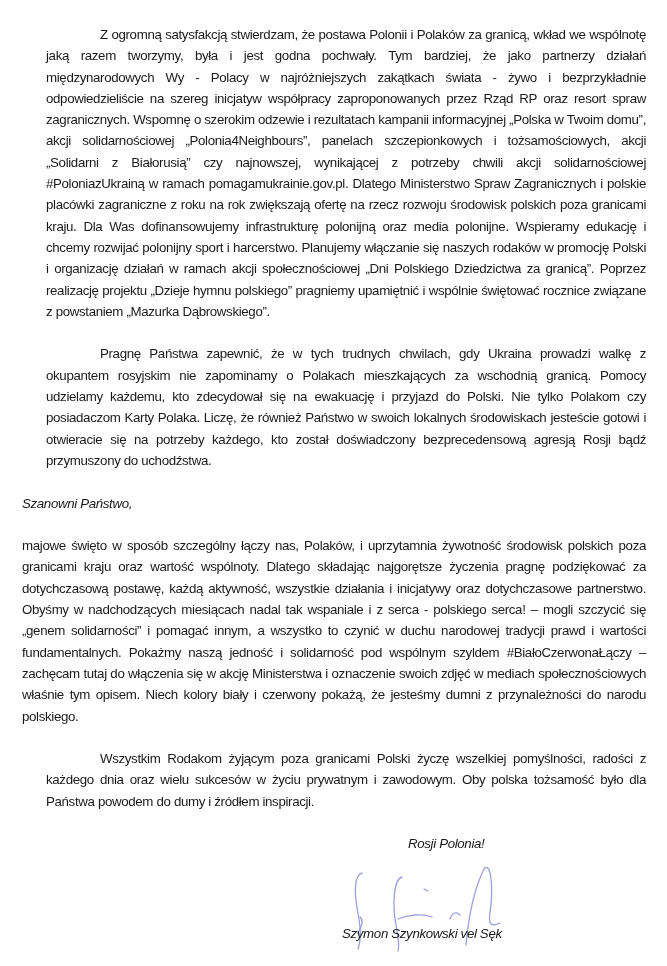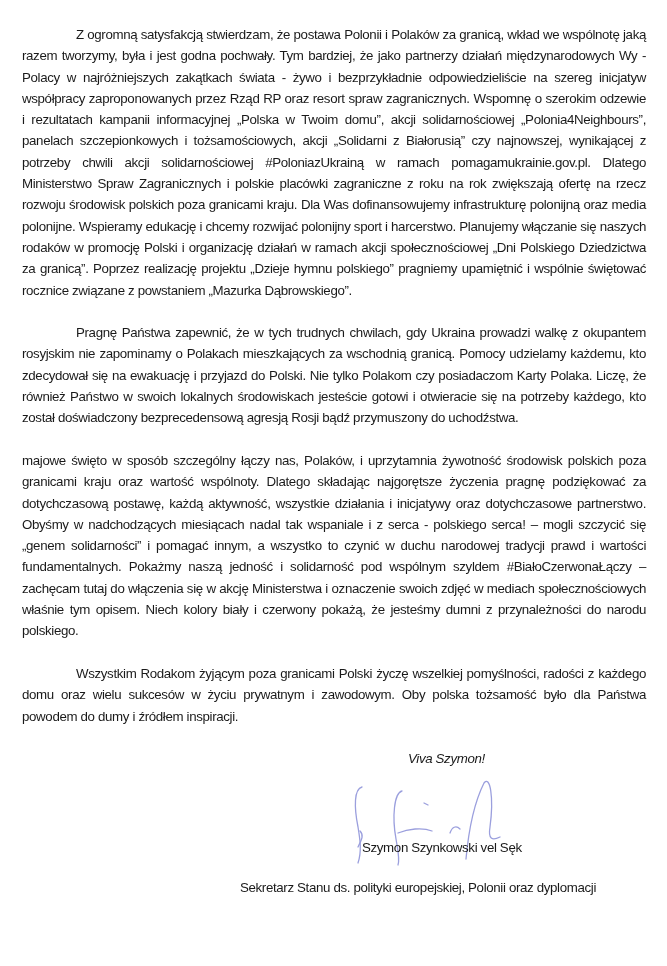--- a/index.html
+++ b/index.html
@@ -6,38 +6,39 @@
   body { width: 667px; height: 966px; overflow: hidden; position: relative; }
   .page {
     position: absolute; left: 22px; top: 24px; width: 624px;
     font-family: "Liberation Sans", sans-serif;
     font-size: 13.3px;
     line-height: 21.3px;
     color: #1a1a1a;
     letter-spacing: -0.35px;
   }
   .para { margin: 0 0 21.3px 0; text-align: justify; }
-  .para.indent { text-indent: 54px; }
+  .para.indent { text-indent: 54px; margin-left: 24px; }
   .greeting { font-style: italic; margin: 0 0 21.3px 0; }
   .closing { font-style: italic; margin: 0; padding-left: 386px; }
   .signature-block { position: relative; height: 120px; }
   .signature-svg { position: absolute; left: 318px; top: 8px; }
-  .signer-name { position: absolute; left: 340px; top: 68px; }
+  .signer-name { position: absolute; left: 320px; top: 68px; font-style: italic; }
   .signer-title { position: absolute; left: 186px; top: 108px; width: 420px; text-align: center; }
   .signer-title span { display: block; }
 </style>
 </head>
 <body>
 
 <div class="page">
   <p class="para indent">Z ogromną satysfakcją stwierdzam, że postawa Polonii i Polaków za granicą, wkład we wspólnotę jaką razem tworzymy, była i jest godna pochwały. Tym bardziej, że jako partnerzy działań międzynarodowych Wy - Polacy w najróżniejszych zakątkach świata - żywo i bezprzykładnie odpowiedzieliście na szereg inicjatyw współpracy zaproponowanych przez Rząd RP oraz resort spraw zagranicznych. Wspomnę o szerokim odzewie i rezultatach kampanii informacyjnej „Polska w Twoim domu”, akcji solidarnościowej „Polonia4Neighbours”, panelach szczepionkowych i tożsamościowych, akcji „Solidarni z Białorusią” czy najnowszej, wynikającej z potrzeby chwili akcji solidarnościowej #PoloniazUkrainą w ramach pomagamukrainie.gov.pl. Dlatego Ministerstwo Spraw Zagranicznych i polskie placówki zagraniczne z roku na rok zwiększają ofertę na rzecz rozwoju środowisk polskich poza granicami kraju. Dla Was dofinansowujemy infrastrukturę polonijną oraz media polonijne. Wspieramy edukację i chcemy rozwijać polonijny sport i harcerstwo. Planujemy włączanie się naszych rodaków w promocję Polski i organizację działań w ramach akcji społecznościowej „Dni Polskiego Dziedzictwa za granicą”. Poprzez realizację projektu „Dzieje hymnu polskiego” pragniemy upamiętnić i wspólnie świętować rocznice związane z powstaniem „Mazurka Dąbrowskiego”.</p>
   <p class="para indent">Pragnę Państwa zapewnić, że w tych trudnych chwilach, gdy Ukraina prowadzi walkę z okupantem rosyjskim nie zapominamy o Polakach mieszkających za wschodnią granicą. Pomocy udzielamy każdemu, kto zdecydował się na ewakuację i przyjazd do Polski. Nie tylko Polakom czy posiadaczom Karty Polaka. Liczę, że również Państwo w swoich lokalnych środowiskach jesteście gotowi i otwieracie się na potrzeby każdego, kto został doświadczony bezprecedensową agresją Rosji bądź przymuszony do uchodźstwa.</p>
+  <p class="greeting">Szanowni Państwo,</p>
   <p class="para">majowe święto w sposób szczególny łączy nas, Polaków, i uprzytamnia żywotność środowisk polskich poza granicami kraju oraz wartość wspólnoty. Dlatego składając najgorętsze życzenia pragnę podziękować za dotychczasową postawę, każdą aktywność, wszystkie działania i inicjatywy oraz dotychczasowe partnerstwo. Obyśmy w nadchodzących miesiącach nadal tak wspaniale i z serca - polskiego serca! – mogli szczycić się „genem solidarności” i pomagać innym, a wszystko to czynić w duchu narodowej tradycji prawd i wartości fundamentalnych. Pokażmy naszą jedność i solidarność pod wspólnym szyldem #BiałoCzerwonaŁączy – zachęcam tutaj do włączenia się w akcję Ministerstwa i oznaczenie swoich zdjęć w mediach społecznościowych właśnie tym opisem. Niech kolory biały i czerwony pokażą, że jesteśmy dumni z przynależności do narodu polskiego.</p>
-  <p class="para indent">Wszystkim Rodakom żyjącym poza granicami Polski życzę wszelkiej pomyślności, radości z każdego domu oraz wielu sukcesów w życiu prywatnym i zawodowym. Oby polska tożsamość było dla Państwa powodem do dumy i źródłem inspiracji.</p>
-  <p class="closing">Viva Szymon!</p>
+  <p class="para indent">Wszystkim Rodakom żyjącym poza granicami Polski życzę wszelkiej pomyślności, radości z każdego dnia oraz wielu sukcesów w życiu prywatnym i zawodowym. Oby polska tożsamość było dla Państwa powodem do dumy i źródłem inspiracji.</p>
+  <p class="closing">Rosji Polonia!</p>
 
   <div class="signature-block">
     <svg class="signature-svg" width="200" height="90" viewBox="0 0 200 90">
       <g fill="none" stroke="#8a8fd8" stroke-width="1.3" stroke-linecap="round" stroke-linejoin="round" opacity="0.85">
         <path d="M22 10 C14 12 14 30 18 50 C20 62 22 74 18 86"></path>
         <path d="M18 70 C22 62 24 58 20 54"></path>
         <path d="M62 14 C54 16 52 40 56 62 C58 74 60 82 58 88"></path>
         <path d="M58 56 C68 52 82 50 92 54"></path>
         <path d="M84 26 L88 28"></path>
         <path d="M110 56 C112 50 116 48 120 52"></path>

